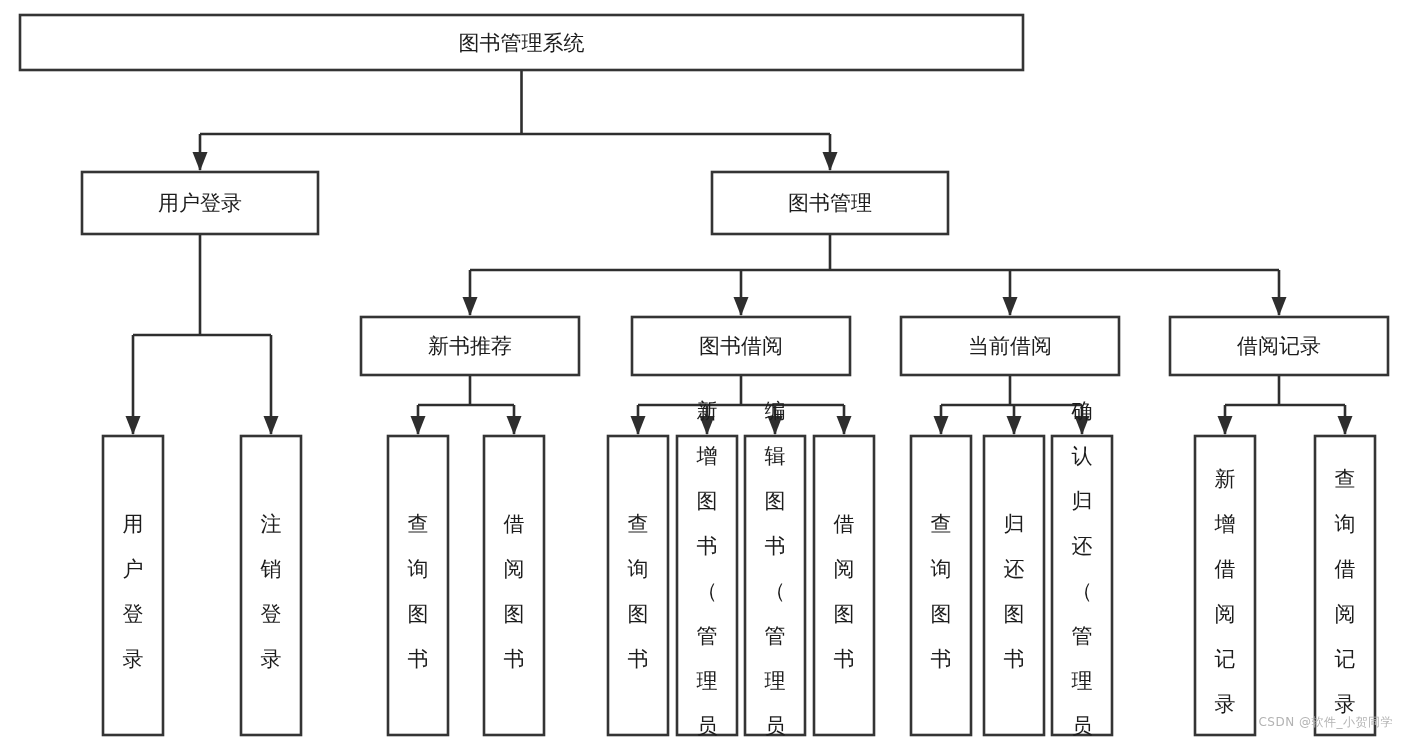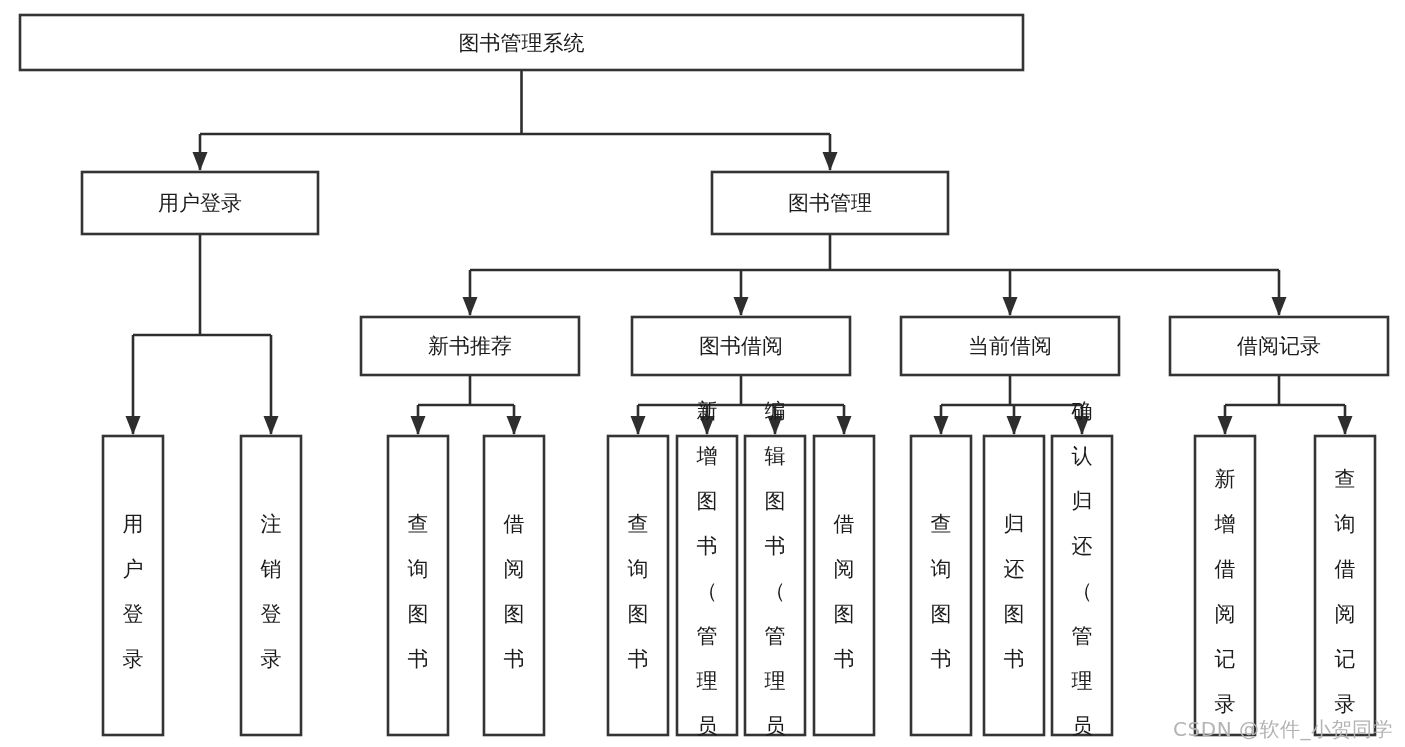--- a/index.html
+++ b/index.html
@@ -55,23 +55,23 @@
   }
   .leaf-label {
     font-family: "DejaVu Sans", "Liberation Sans", sans-serif;
     font-size: 21px;
     fill: #1c1c1c;
     text-anchor: middle;
   }
   .watermark {
     position: absolute;
     right: 12px;
-    bottom: 4px;
-    font-family: "DejaVu Sans", "Liberation Sans", sans-serif;
-    font-size: 20px;
+    bottom: 16px;
+    font-family: "DejaVu Sans", "Liberation Sans", sans-serif;
+    font-size: 12px;
     color: #b3b3b3;
     letter-spacing: 0.5px;
     white-space: nowrap;
     user-select: none;
   }
 </style>
 </head>
 <body>
 
 <div id="diagram-root">

